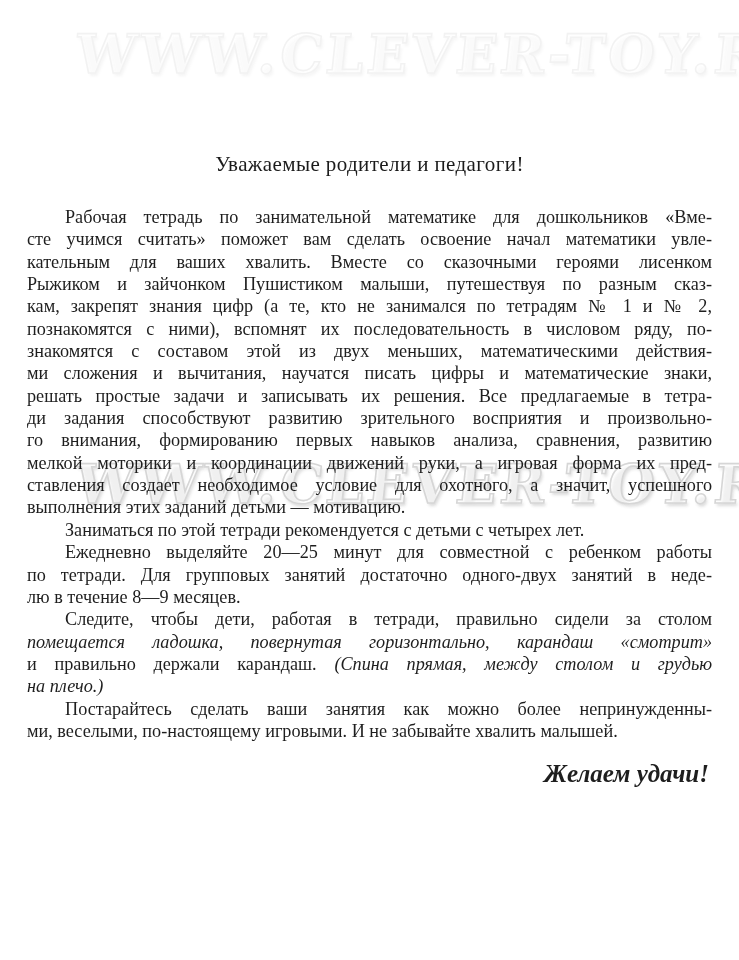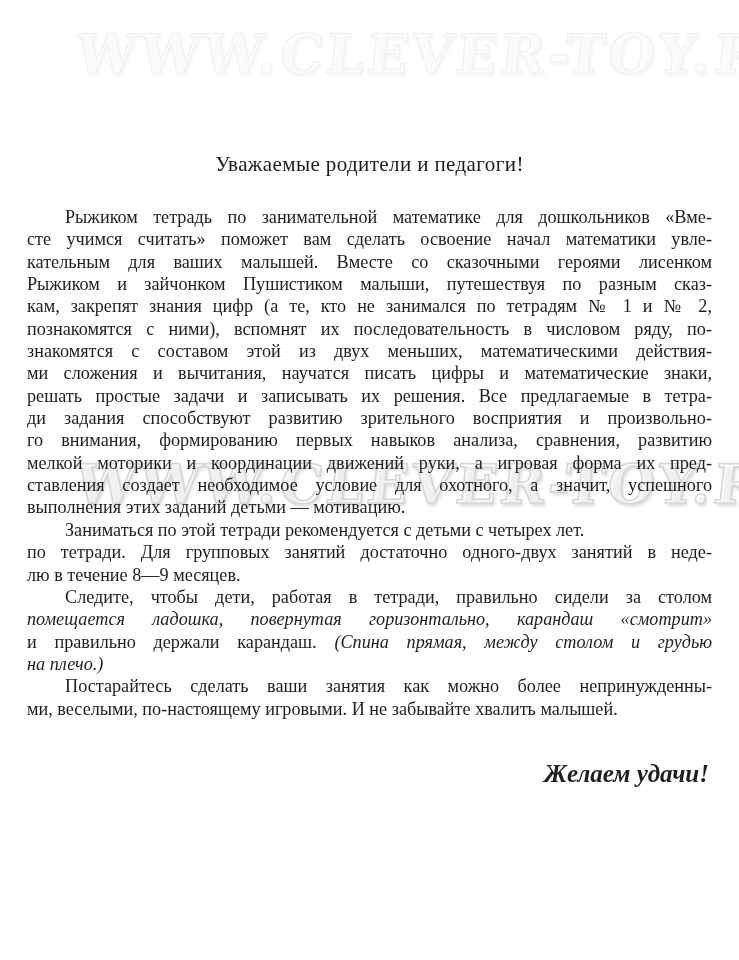--- a/index.html
+++ b/index.html
@@ -82,35 +82,36 @@
   }
 </style>
 </head>
 <body>
 
 <div class="page">
   <div class="watermark wm-top">WWW.CLEVER-TOY.RU</div>
   <div class="watermark wm-mid">WWW.CLEVER-TOY.RU</div>
   <h1 class="title">Уважаемые родители и педагоги!</h1>
   <div class="body-text" id="paragraphs">
-      <div class="line first"><span>Рыжиком тетрадь по занимательной математике для дошкольников «Вме-</span></div>
+      <div class="line first"><span>Рабочая тетрадь по занимательной математике для дошкольников «Вме-</span></div>
       <div class="line"><span>сте учимся считать» поможет вам сделать освоение начал математики увле-</span></div>
-      <div class="line"><span>кательным для ваших малышей. Вместе со сказочными героями лисенком</span></div>
+      <div class="line"><span>кательным для ваших хвалить. Вместе со сказочными героями лисенком</span></div>
       <div class="line"><span>Рыжиком и зайчонком Пушистиком малыши, путешествуя по разным сказ-</span></div>
       <div class="line"><span>кам, закрепят знания цифр (а те, кто не занимался по тетрадям № 1 и № 2,</span></div>
       <div class="line"><span>познакомятся с ними), вспомнят их последовательность в числовом ряду, по-</span></div>
       <div class="line"><span>знакомятся с составом этой из двух меньших, математическими действия-</span></div>
       <div class="line"><span>ми сложения и вычитания, научатся писать цифры и математические знаки,</span></div>
       <div class="line"><span>решать простые задачи и записывать их решения. Все предлагаемые в тетра-</span></div>
       <div class="line"><span>ди задания способствуют развитию зрительного восприятия и произвольно-</span></div>
       <div class="line"><span>го внимания, формированию первых навыков анализа, сравнения, развитию</span></div>
       <div class="line"><span>мелкой моторики и координации движений руки, а игровая форма их пред-</span></div>
       <div class="line"><span>ставления создает необходимое условие для охотного, а значит, успешного</span></div>
       <div class="line last"><span>выполнения этих заданий детьми — мотивацию.</span></div>
       <div class="line first last"><span>Заниматься по этой тетради рекомендуется с детьми с четырех лет.</span></div>
+      <div class="line first"><span>Ежедневно выделяйте 20—25 минут для совместной с ребенком работы</span></div>
       <div class="line"><span>по тетради. Для групповых занятий достаточно одного-двух занятий в неде-</span></div>
       <div class="line last"><span>лю в течение 8—9 месяцев.</span></div>
       <div class="line first"><span>Следите, чтобы дети, работая в тетради, правильно сидели за столом</span></div>
       <div class="line"><span class="it">помещается ладошка, повернутая горизонтально, карандаш «смотрит»</span></div>
       <div class="line"><span>и правильно держали карандаш. </span><span class="it">(Спина прямая, между столом и грудью</span></div>
       <div class="line last"><span class="it">на плечо.)</span></div>
       <div class="line first"><span>Постарайтесь сделать ваши занятия как можно более непринужденны-</span></div>
       <div class="line last"><span>ми, веселыми, по-настоящему игровыми. И не забывайте хвалить малышей.</span></div>
     </div>
   <div class="signoff">Желаем удачи!</div>

